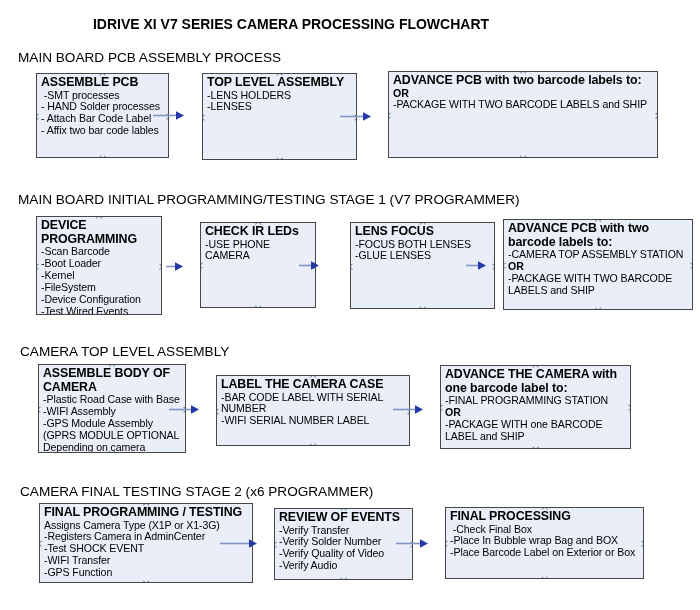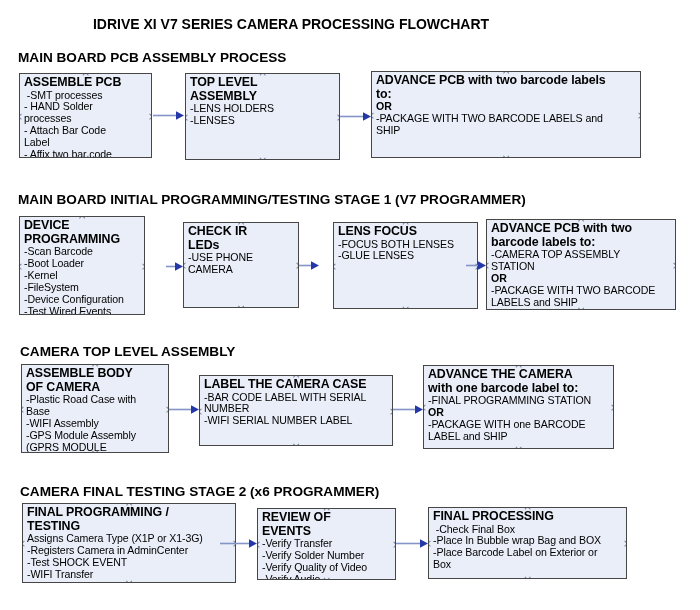--- a/index.html
+++ b/index.html
@@ -5,27 +5,27 @@
   html,body{margin:0;padding:0;background:#fff;}
   #canvas{
     position:relative;width:700px;height:610px;background:#fff;overflow:hidden;
     font-family:"Liberation Sans",sans-serif;color:#000;
   }
   .page-title{
     position:absolute;top:16px;left:0;width:566px;text-align:center;
     font-size:14px;font-weight:bold;letter-spacing:0;margin-left:8px;
   }
   .section-heading{
-    position:absolute;font-size:13.6px;font-weight:bold;white-space:nowrap;
+    position:absolute;font-size:13.6px;font-weight:normal;white-space:nowrap;
   }
   .fbox{
     position:absolute;box-sizing:border-box;
     background:var(--box-fill,#e9eef8);
     border:1.4px solid var(--box-border,#464646);
-    padding:2px 17px 0 4px;overflow:hidden;
+    padding:2px 4px 0 4px;overflow:hidden;margin-left:17px;
   }
   .fbox-title{
     font-size:12.4px;font-weight:bold;line-height:13.5px;letter-spacing:-0.1px;
   }
   .fline{
     font-size:10.6px;line-height:11.9px;letter-spacing:-0.1px;white-space:pre-wrap;
   }
   .fline.bold{font-weight:bold;}
   .handle{
     position:absolute;font-family:"DejaVu Sans",sans-serif;font-size:11px;

